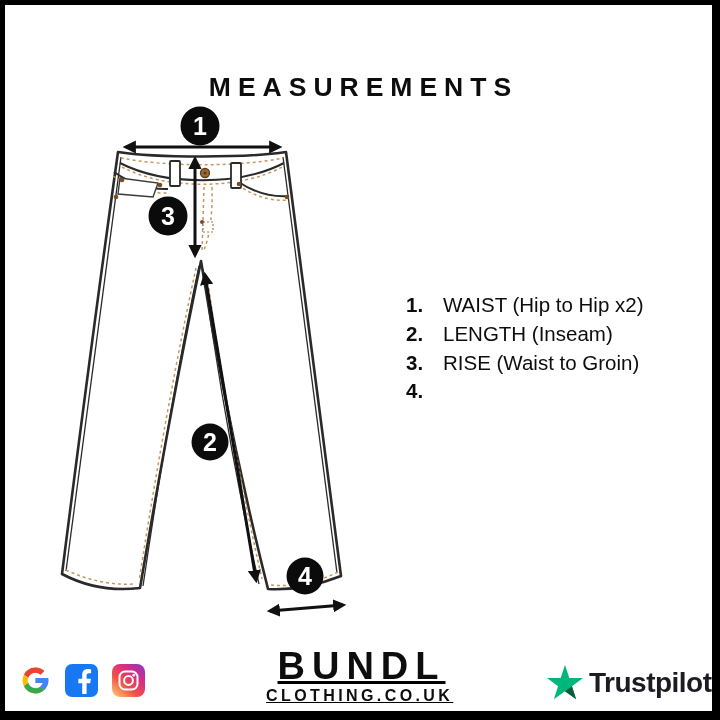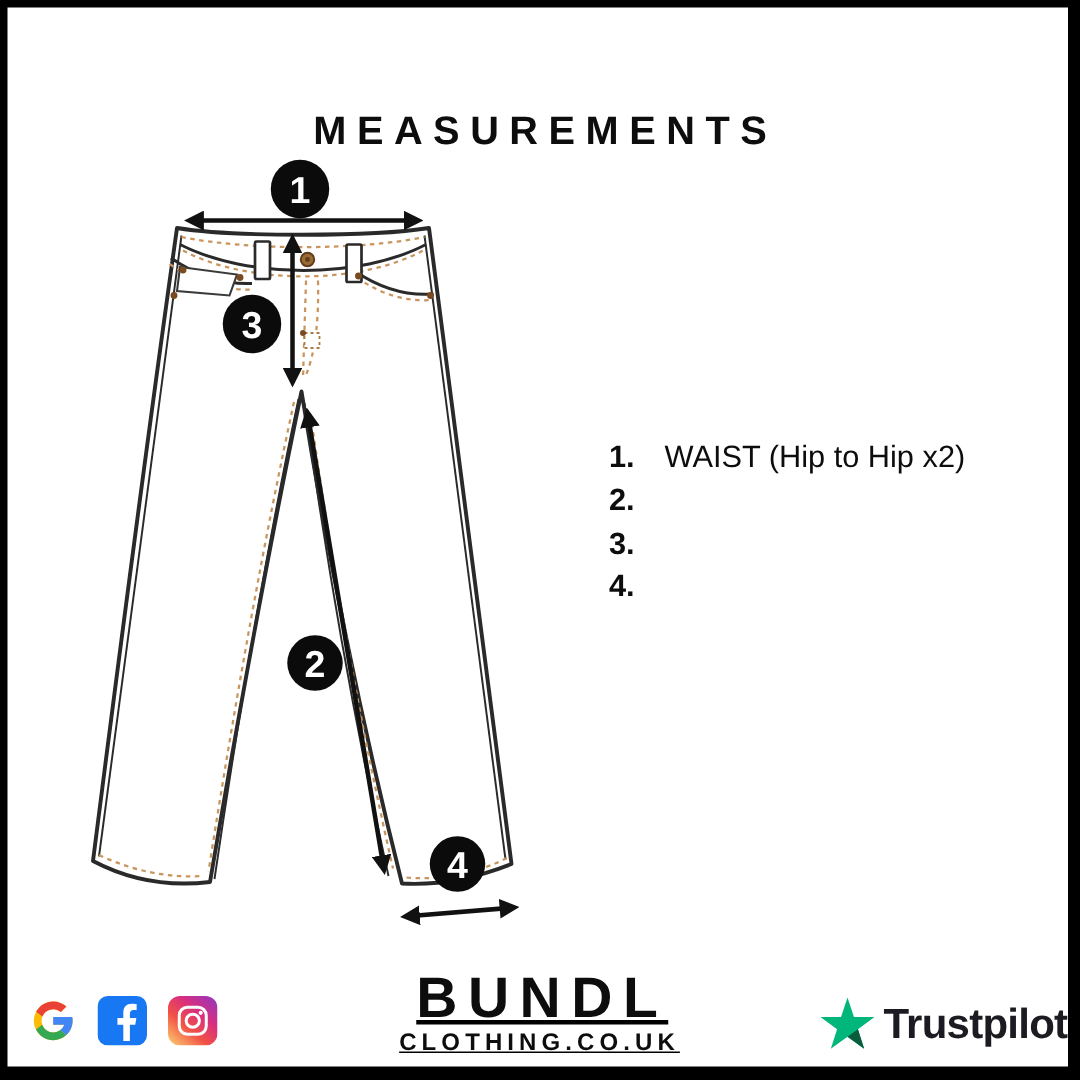--- a/index.html
+++ b/index.html
@@ -138,23 +138,25 @@
     <div class="title">MEASUREMENTS</div>
   </div>
 
   <div class="legend">
     <div class="legend-row">
       <span class="legend-num">1.</span>
       <span class="legend-label">WAIST (Hip to Hip x2)</span>
     </div>
     <div class="legend-row">
       <span class="legend-num">2.</span>
+      <span class="legend-label">LENGTH (Inseam)</span>
     </div>
     <div class="legend-row">
       <span class="legend-num">3.</span>
+      <span class="legend-label">RISE (Waist to Groin)</span>
     </div>
     <div class="legend-row">
       <span class="legend-num">4.</span>
     </div>
   </div>
 
   <div class="social">
 
     <svg width="31" height="31" viewBox="0 0 48 48">
       <path fill="#FBBC05" d="M43.6 20.1H42V20H24v8h11.3C33.7 32.7 29.2 36 24 36c-6.6 0-12-5.4-12-12s5.4-12 12-12c3.1 0 5.8 1.2 7.9 3l5.7-5.7C34.1 6.1 29.3 4 24 4 13 4 4 13 4 24s9 20 20 20 20-9 20-20c0-1.3-.1-2.7-.4-3.9z"></path>

